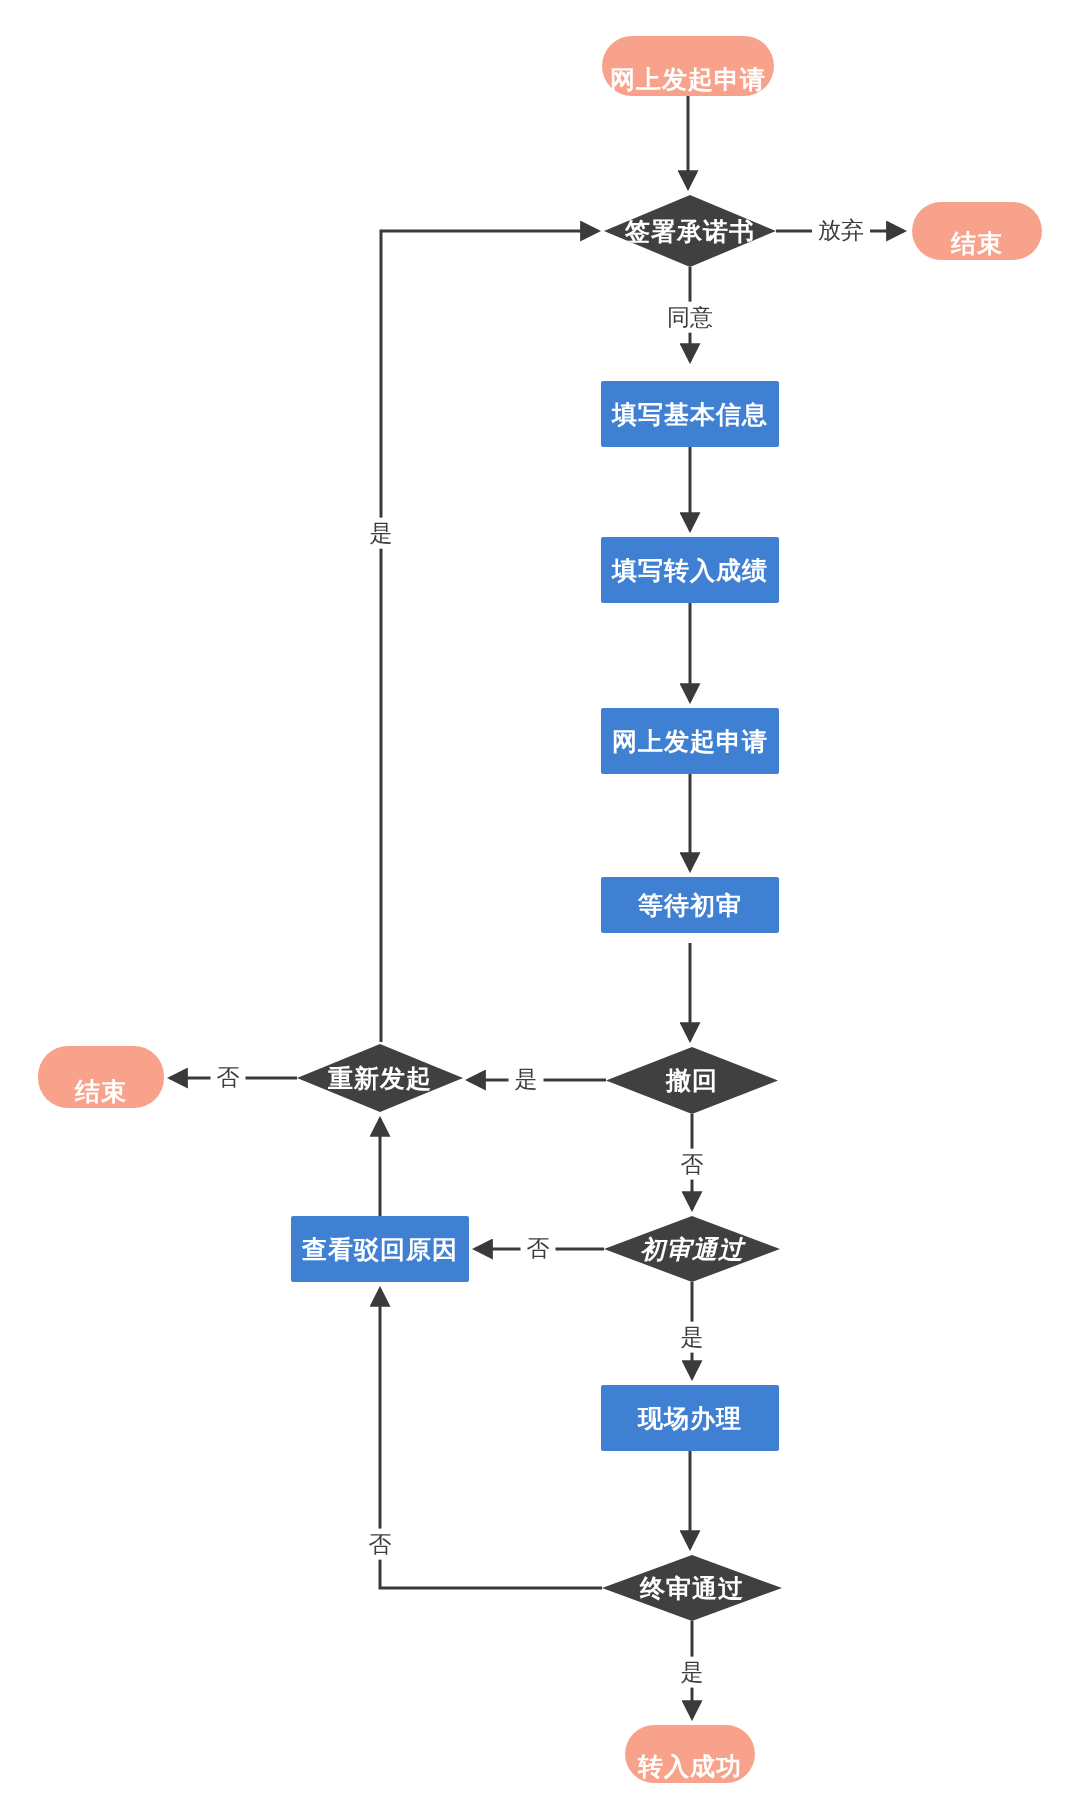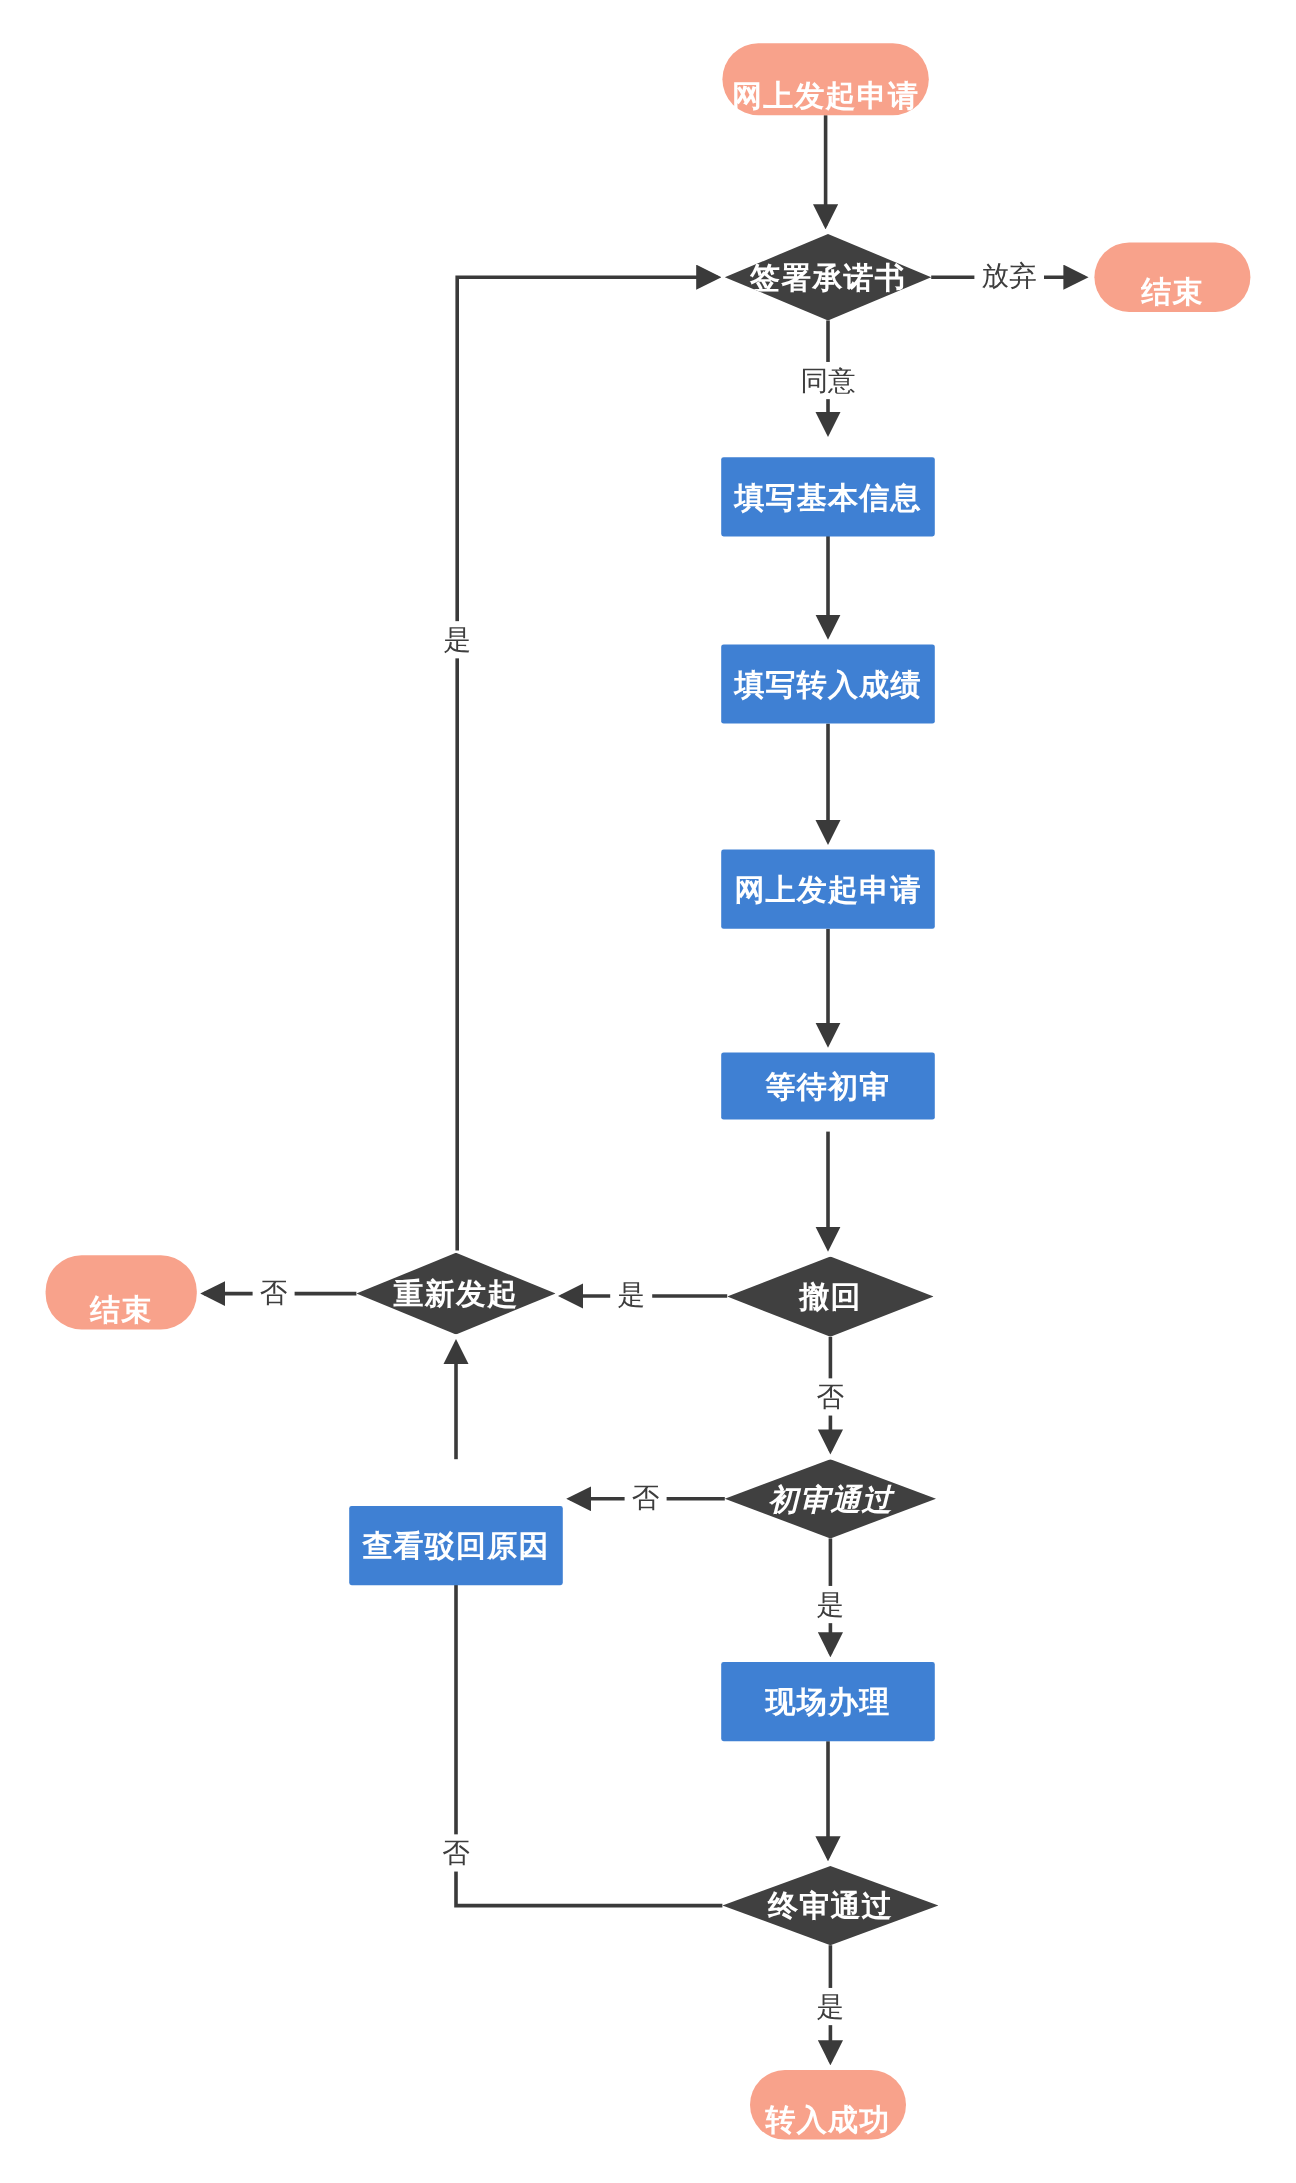--- a/index.html
+++ b/index.html
@@ -46,21 +46,21 @@
   #n-sign         { left: 604px;  top: 195px;  width: 172px; height: 72px; }
   #n-end-right    { left: 912px;  top: 202px;  width: 130px; height: 58px; }
   #n-fill-basic   { left: 601px;  top: 368px;  width: 178px; height: 66px; margin-top: 13px; }
   #n-fill-scores  { left: 601px;  top: 537px;  width: 178px; height: 66px; font-family: Liberation Serif, serif; }
   #n-upload       { left: 601px;  top: 708px;  width: 178px; height: 66px; }
   #n-wait         { left: 601px;  top: 877px;  width: 178px; height: 56px; }
   #n-withdraw     { left: 606px;  top: 1047px; width: 172px; height: 67px; }
   #n-reinitiate   { left: 297px;  top: 1044px; width: 166px; height: 68px; }
   #n-end-left     { left: 38px;   top: 1046px; width: 126px; height: 62px; }
   #n-first-review { left: 604px;  top: 1216px; width: 176px; height: 66px; font-style: italic; }
-  #n-view-reason  { left: 291px;  top: 1216px; width: 178px; height: 66px; margin-top: 39px; }
+  #n-view-reason  { left: 291px;  top: 1216px; width: 178px; height: 66px; }
   #n-onsite       { left: 601px;  top: 1385px; width: 178px; height: 66px; }
   #n-final-review { left: 602px;  top: 1555px; width: 180px; height: 66px; }
   #n-success      { left: 625px;  top: 1725px; width: 130px; height: 58px; }
   
   #l-abandon      { left: 841px; top: 230px; text-align: right; }
   #l-agree        { left: 690px; top: 317px; }
   #l-yes-loop     { left: 381px; top: 533px; }
   #l-yes-withdraw { left: 526px; top: 1079px; }
   #l-no-reinit    { left: 228px; top: 1077px; }
   #l-no-withdraw  { left: 692px; top: 1164px; }

